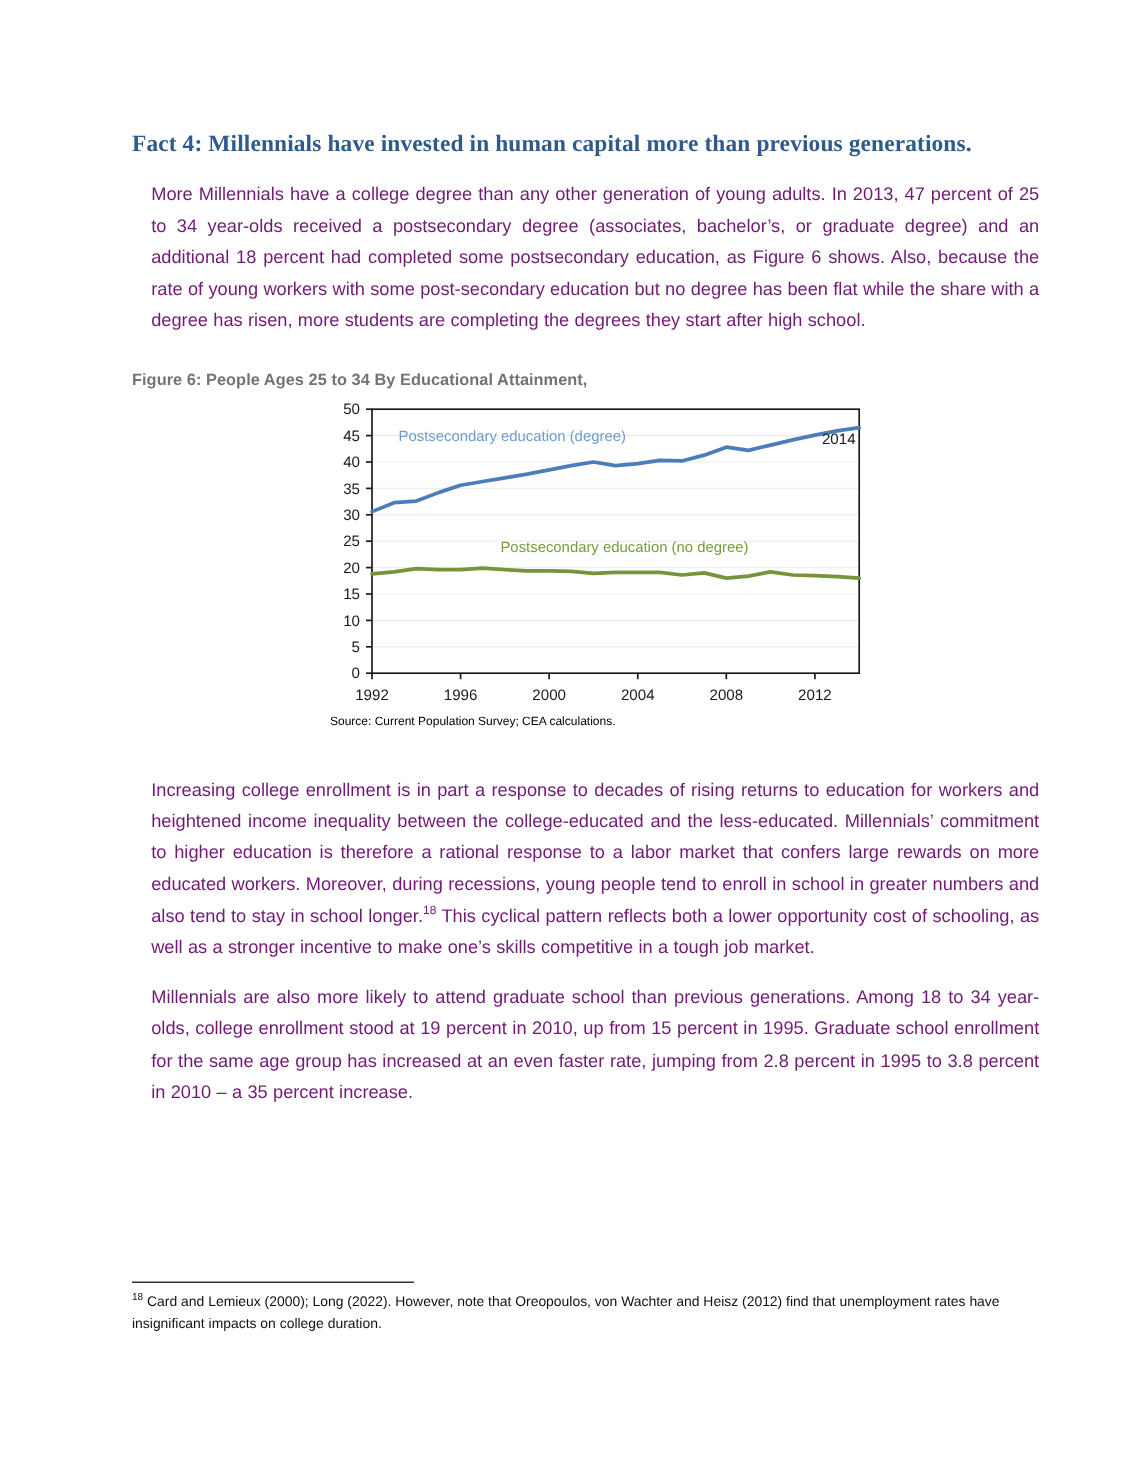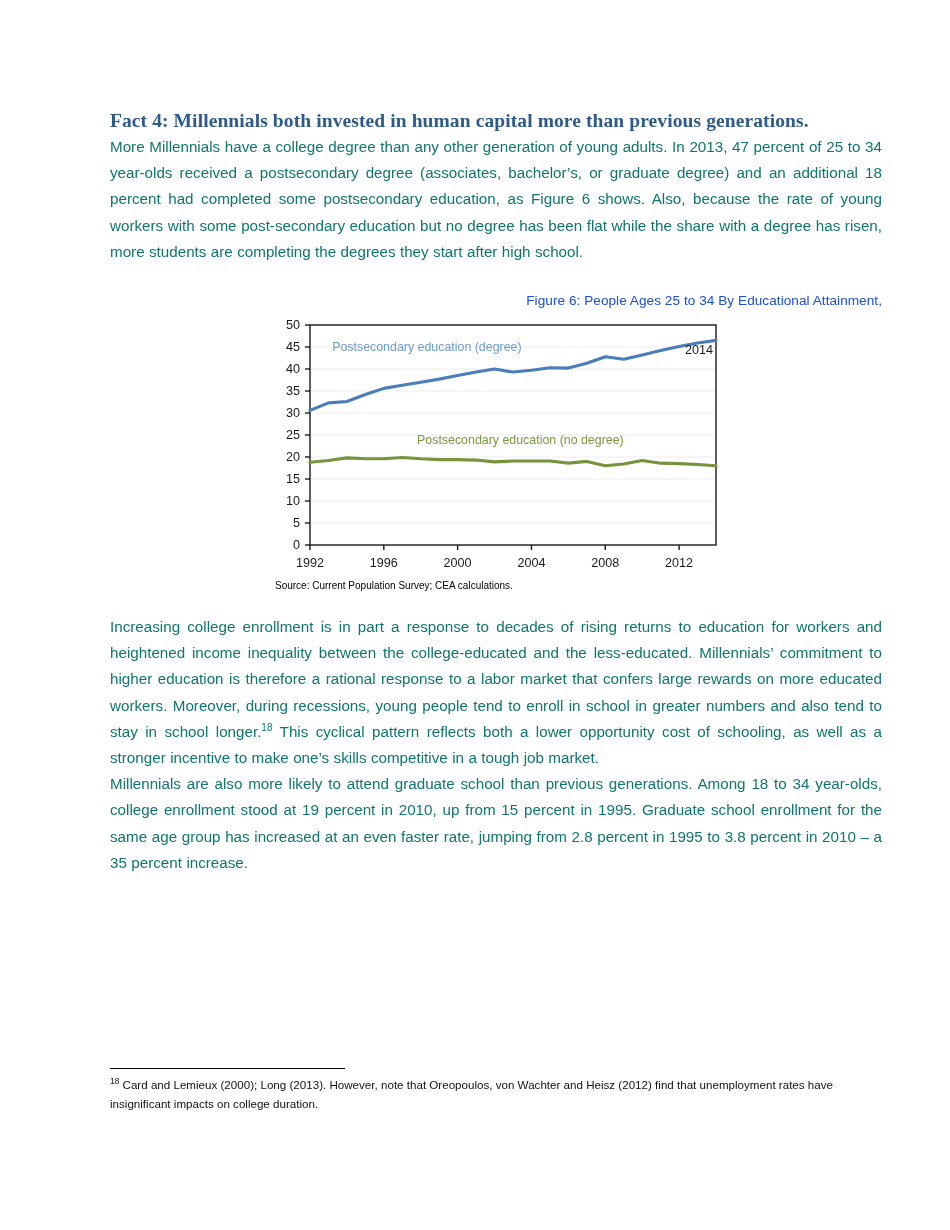--- a/index.html
+++ b/index.html
@@ -34,41 +34,41 @@
     font-size: 19.5px;
     line-height: 26px;
     color: #2E5A8C;
     margin: 0 0 0 0;
     letter-spacing: 0.1px;
   }
   p.body-text {
     font-size: 15.2px;
     line-height: 26.2px;
     text-align: justify;
-    margin: 0;
-    color: #0f766e;
+    margin: 16px;
+    color: #701a75;
     word-spacing: 0.2px;
   }
   .para-gap-1 { margin-top: 34px; }
   .para-gap   { margin-top: 26px; }
   sup.fn {
     font-size: 10px;
     vertical-align: super;
     line-height: 0;
   }
   
   .figure-block {
     margin-top: 28px;
     width: 772px;
   }
   .figure-title {
-    text-align: right;
+    text-align: left;
     font-size: 13.6px;
-    font-weight: normal;
-    color: #1d4ed8;
+    font-weight: bold;
+    color: #737373;
     margin: 0 0 6px 0;
     letter-spacing: 0.05px;
   }
   .chart-wrap {
     position: relative;
     width: 772px;
     height: 300px;
   }
   .chart-svg {
     position: absolute;
@@ -142,21 +142,21 @@
     fill: #1a1a1a;
   }
 </style>
 </head>
 <body>
 
 <div class="page">
 
   <div class="content">
 
-    <h1 class="fact-heading">Fact 4: Millennials both invested in human capital more than previous generations.</h1>
+    <h1 class="fact-heading">Fact 4: Millennials have invested in human capital more than previous generations.</h1>
 
     <p class="body-text para-gap-1">More Millennials have a college degree than any other generation of young adults. In 2013, 47 percent of 25 to 34 year-olds received a postsecondary degree (associates, bachelor’s, or graduate degree) and an additional 18 percent had completed some postsecondary education, as Figure 6 shows. Also, because the rate of young workers with some post-secondary education but no degree has been flat while the share with a degree has risen, more students are completing the degrees they start after high school.</p>
 
     <div class="figure-block">
 
       <div class="figure-title">Figure 6: People Ages 25 to 34 By Educational Attainment,</div>
 
       <div class="chart-wrap">
         <svg class="chart-svg" id="chart" width="470" height="265" viewBox="0 0 470 265">
             <text x="26" y="-3" class="unit-label">Percent</text>
@@ -220,17 +220,17 @@
       <span>Increasing college enrollment is in part a response to decades of rising returns to education for workers and heightened income inequality between the college-educated and the less-educated. Millennials’ commitment to higher education is therefore a rational response to a labor market that confers large rewards on more educated workers. Moreover, during recessions, young people tend to enroll in school in greater numbers and also tend to stay in school longer.</span><sup class="fn">18</sup><span> This cyclical pattern reflects both a lower opportunity cost of schooling, as well as a stronger incentive to make one’s skills competitive in a tough job market.</span>
     </p>
 
     <p class="body-text para-gap">Millennials are also more likely to attend graduate school than previous generations. Among 18 to 34 year-olds, college enrollment stood at 19 percent in 2010, up from 15 percent in 1995. Graduate school enrollment for the same age group has increased at an even faster rate, jumping from 2.8 percent in 1995 to 3.8 percent in 2010 – a 35 percent increase.</p>
 
   </div>
 
   <div class="footnote-area">
     <div class="footnote-rule"></div>
     <p class="footnote-text">
-      <sup>18</sup><span> Card and Lemieux (2000); Long (2013). However, note that Oreopoulos, von Wachter and Heisz (2012) find that unemployment rates have insignificant impacts on college duration.</span>
+      <sup>18</sup><span> Card and Lemieux (2000); Long (2022). However, note that Oreopoulos, von Wachter and Heisz (2012) find that unemployment rates have insignificant impacts on college duration.</span>
     </p>
   </div>
 
 </div>
 
 </body></html>

